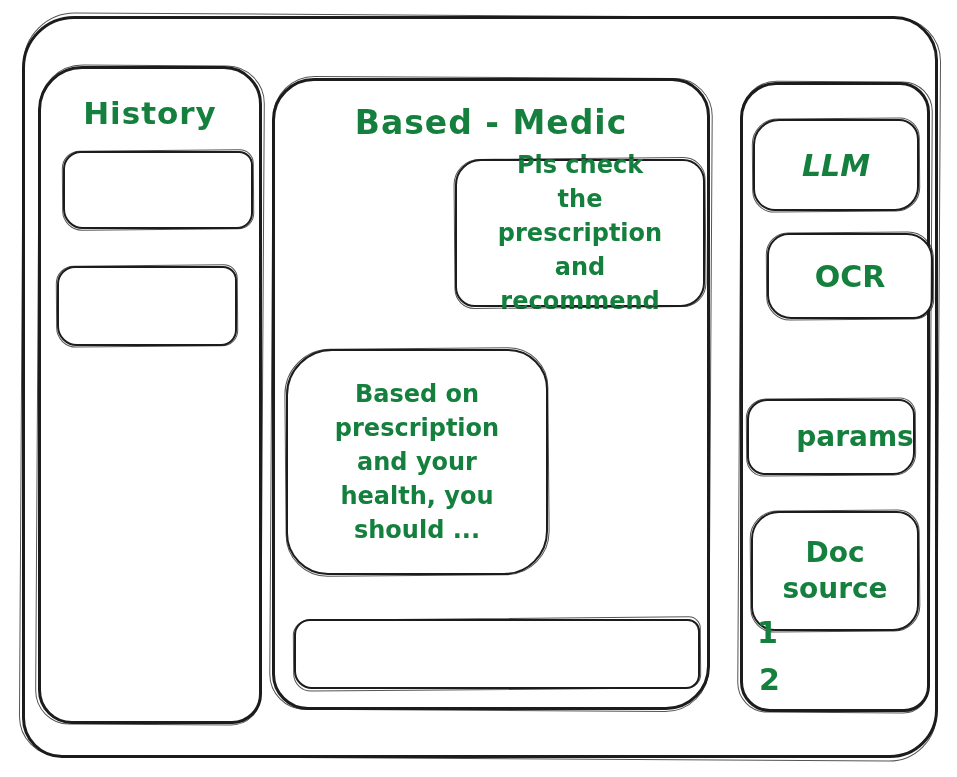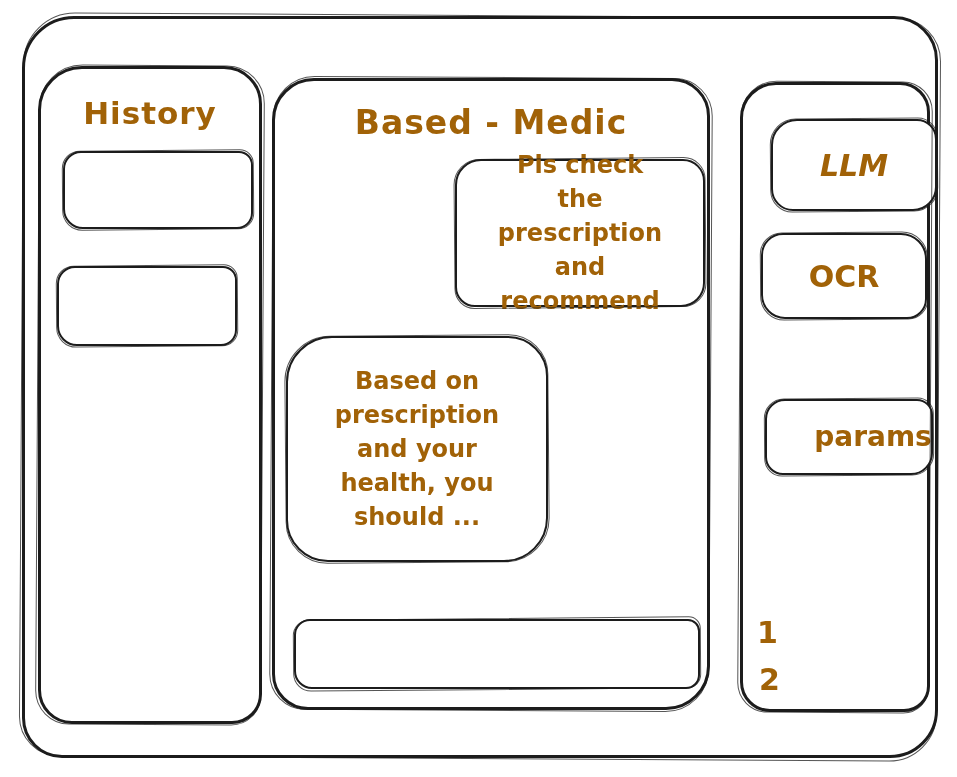--- a/index.html
+++ b/index.html
@@ -1,18 +1,18 @@
 <!DOCTYPE html>
 <html><head>
 <meta charset="utf-8">
 <style>
   html,body{margin:0;padding:0;background:#ffffff;}
   .stage{
     position:relative;width:957px;height:777px;background:#ffffff;overflow:hidden;
-    font-family:"DejaVu Sans", sans-serif;color:#a16207;
+    font-family:"DejaVu Sans", sans-serif;color:#15803d;
   }
   
   .sketch{
     position:absolute;background:#ffffff;border:3px solid #1c1c1c;box-sizing:border-box;
   }
   .sketch::after{
     content:"";position:absolute;inset:-4px;border:1.4px solid rgba(28,28,28,.75);
     border-radius:inherit;transform:rotate(.35deg);pointer-events:none;
   }
   .thin{border-width:2.4px;}
@@ -32,31 +32,31 @@
   .history-item.two{left:16px;top:197px;width:180px;height:80px;}
 
   
   .chat-panel{left:272px;top:78px;width:438px;height:632px;border-radius:42px 38px 44px 36px;}
   .chat-title{top:22px;font-size:33px;}
   .bubble{
     position:absolute;display:flex;align-items:center;justify-content:center;
     text-align:center;font-size:24px;line-height:1.42;font-weight:bold;
   }
   .bubble-user{left:180px;top:78px;width:250px;height:148px;padding:0 42px;border-radius:26px 22px 24px 20px;}
-  .bubble-assistant{left:11px;top:255px;width:262px;height:226px;padding:0 60px;border-radius:46px 40px 44px 42px;}
+  .bubble-assistant{left:11px;top:268px;width:262px;height:226px;padding:0 60px;border-radius:46px 40px 44px 42px;}
   .chat-input{left:19px;top:538px;width:406px;height:70px;border-radius:16px 12px 14px 18px;cursor:text;}
 
   
   .tools-panel{left:740px;top:82px;width:190px;height:630px;border-radius:36px 30px 26px 30px;}
   .tool-button{
     position:absolute;display:flex;align-items:center;justify-content:center;text-align:center;
-    font-size:30px;font-weight:bold;cursor:pointer;line-height:1.3;margin-left:18px;
+    font-size:30px;font-weight:bold;cursor:pointer;line-height:1.3;
   }
   .btn-llm{left:10px;top:34px;width:166px;height:92px;border-radius:26px 20px 24px 22px;font-style:italic;}
-  .btn-ocr{left:0;top:148px;width:166px;height:86px;border-radius:22px 26px 20px 24px;}
+  .btn-ocr{left:24px;top:148px;width:166px;height:86px;border-radius:22px 26px 20px 24px;}
   .btn-params{left:4px;top:314px;width:168px;height:76px;border-radius:20px 16px 22px 18px;font-size:28px;padding-left:48px;}
   .btn-doc{left:8px;top:426px;width:168px;height:120px;border-radius:28px 22px 26px 24px;font-size:28px;padding:0 12px;}
   .doc-item{
     position:absolute;font-size:30px;font-weight:bold;cursor:pointer;width:40px;
   }
   .doc-item.one{left:14px;top:530px;}
   .doc-item.two{left:16px;top:577px;}
 </style>
 </head>
 <body>
@@ -82,17 +82,18 @@
       <span>Based on prescription and your health, you should ...</span>
     </div>
 
     <div class="sketch thin chat-input" role="textbox"></div>
   </div>
 
   <div class="sketch tools-panel">
     <div class="sketch thin tool-button btn-llm">LLM</div>
     <div class="sketch thin tool-button btn-ocr">OCR</div>
     <div class="sketch thin tool-button btn-params">params</div>
+    <div class="sketch thin tool-button btn-doc">Doc source</div>
     <div class="doc-item one">1</div>
     <div class="doc-item two">2</div>
   </div>
 
 </div>
 
 </body></html>

